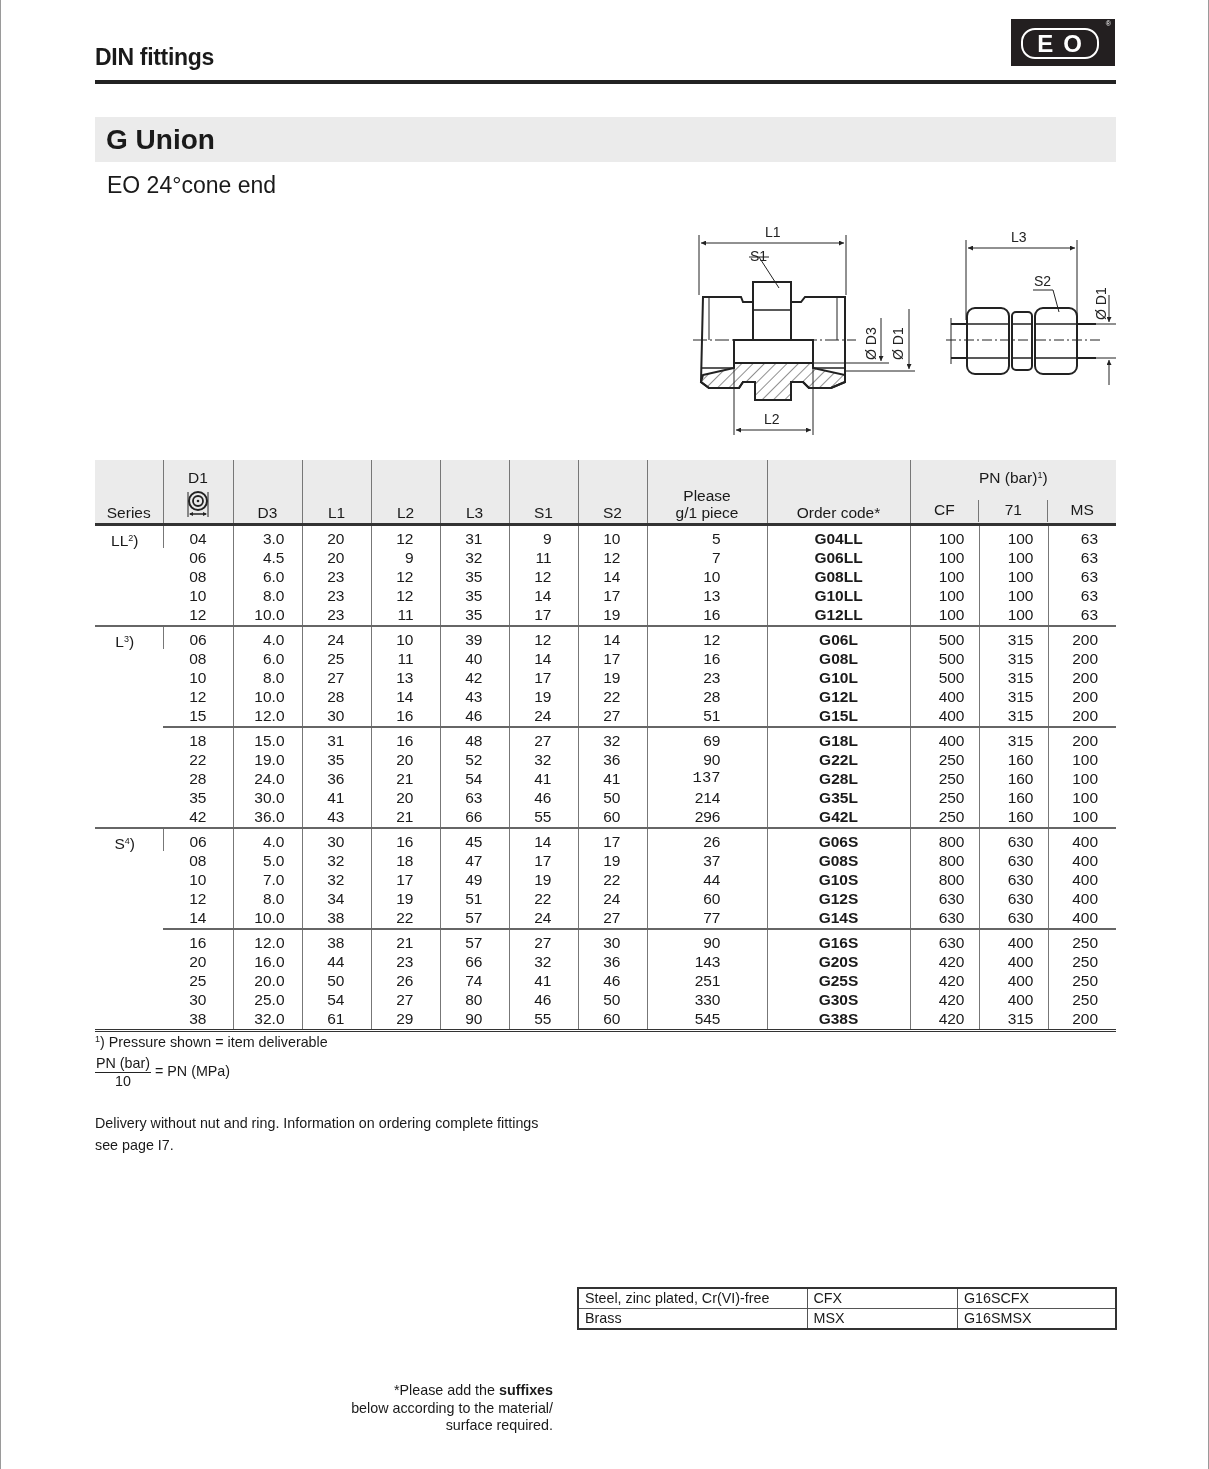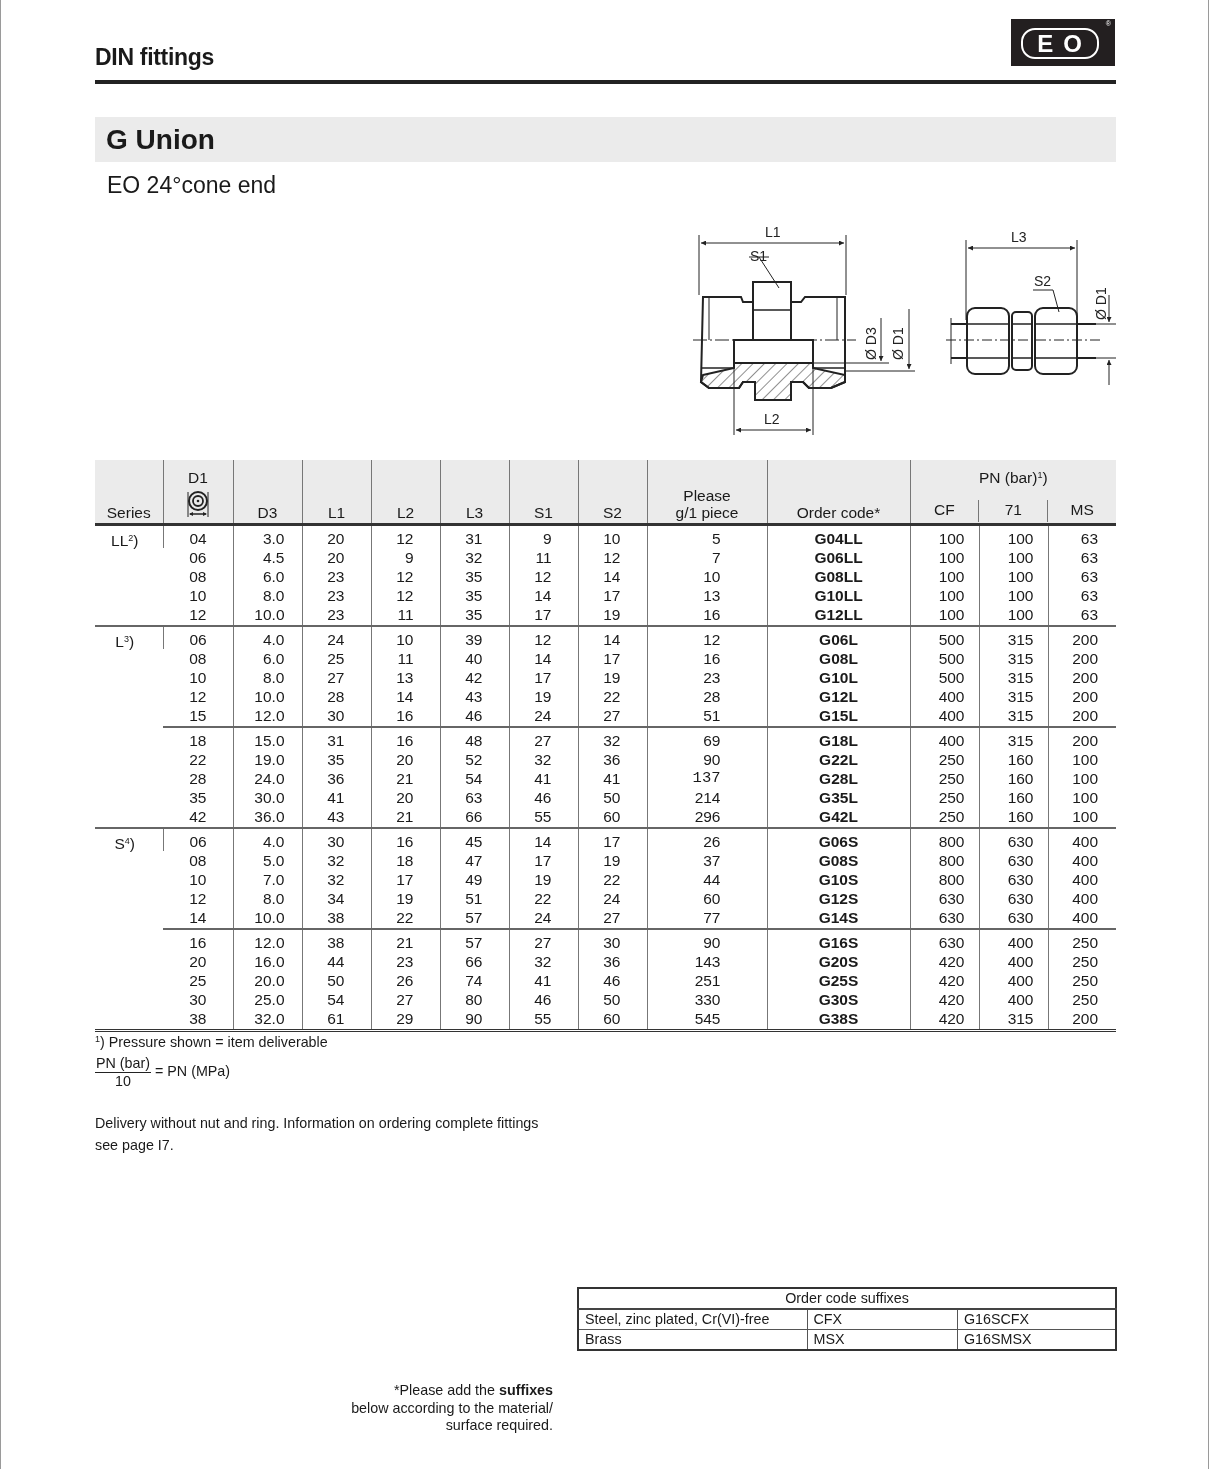--- a/index.html
+++ b/index.html
@@ -568,23 +568,20 @@
   <span>below according to the material/ surface required.</span>
 </div>
 
 <table class="abs" id="suffix-table">
   <colgroup>
       <col style="width:230px">
       <col style="width:151px">
       <col style="width:159px">
     </colgroup>
   <tbody>
-      <tr>
-    <td colspan="3" class="cap">Order code suffixes</td>
-  </tr>
   <tr>
     <td>Steel, zinc plated, Cr(VI)-free</td>
     <td>CFX</td>
     <td>G16SCFX</td>
   </tr>
   <tr>
     <td>Brass</td>
     <td>MSX</td>
     <td>G16SMSX</td>
   </tr>

